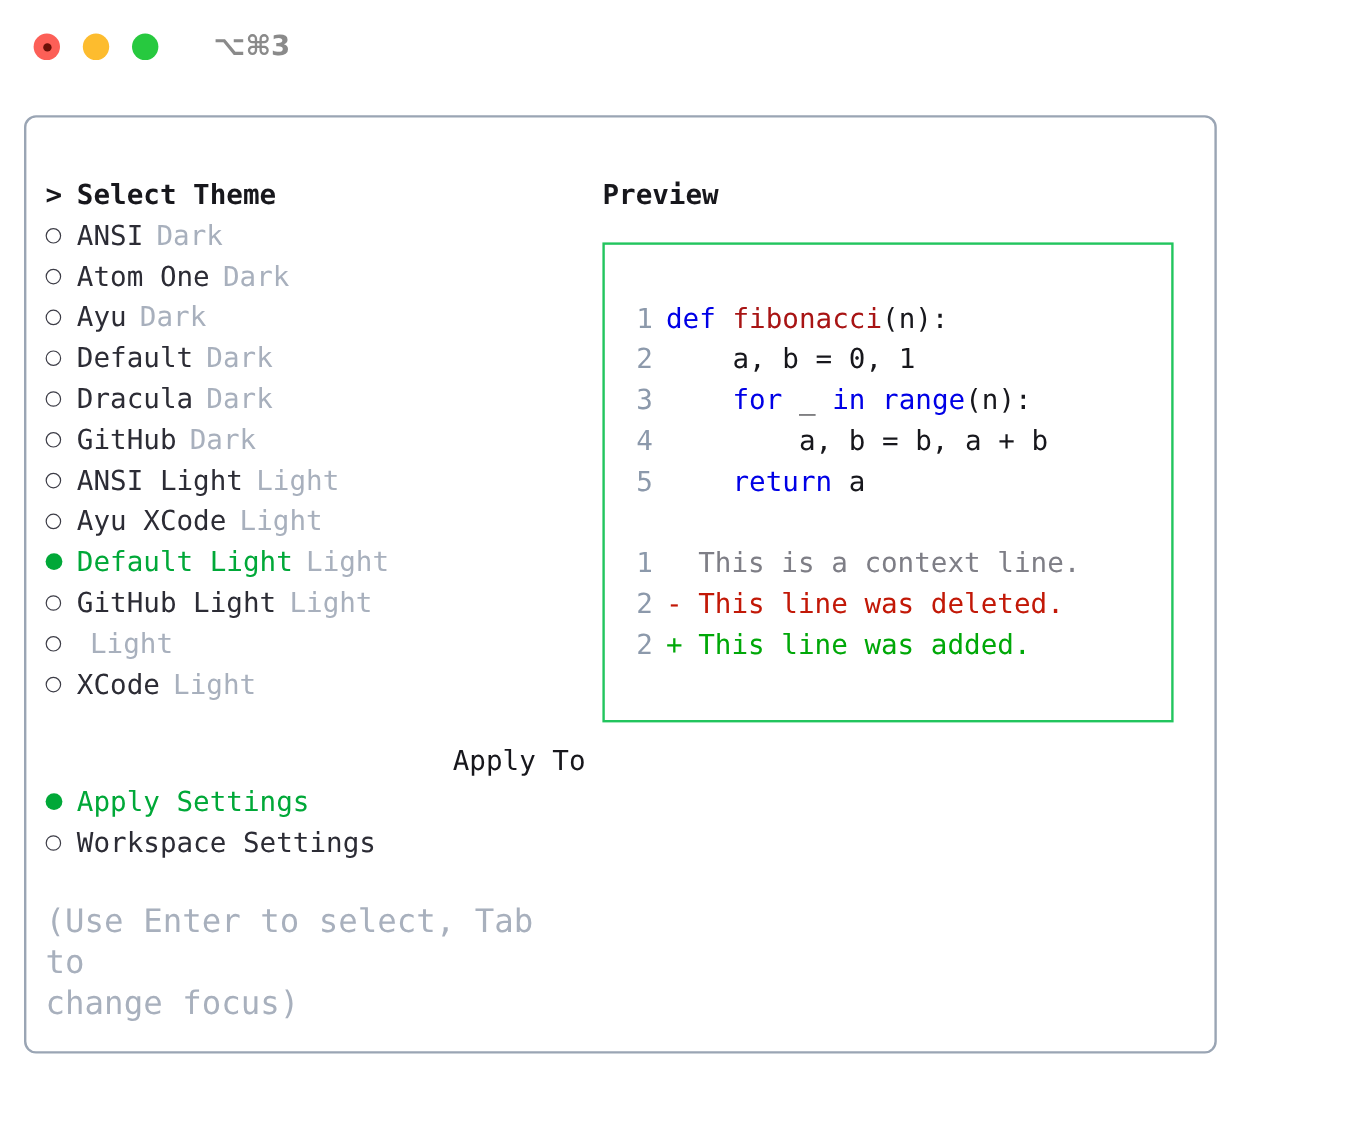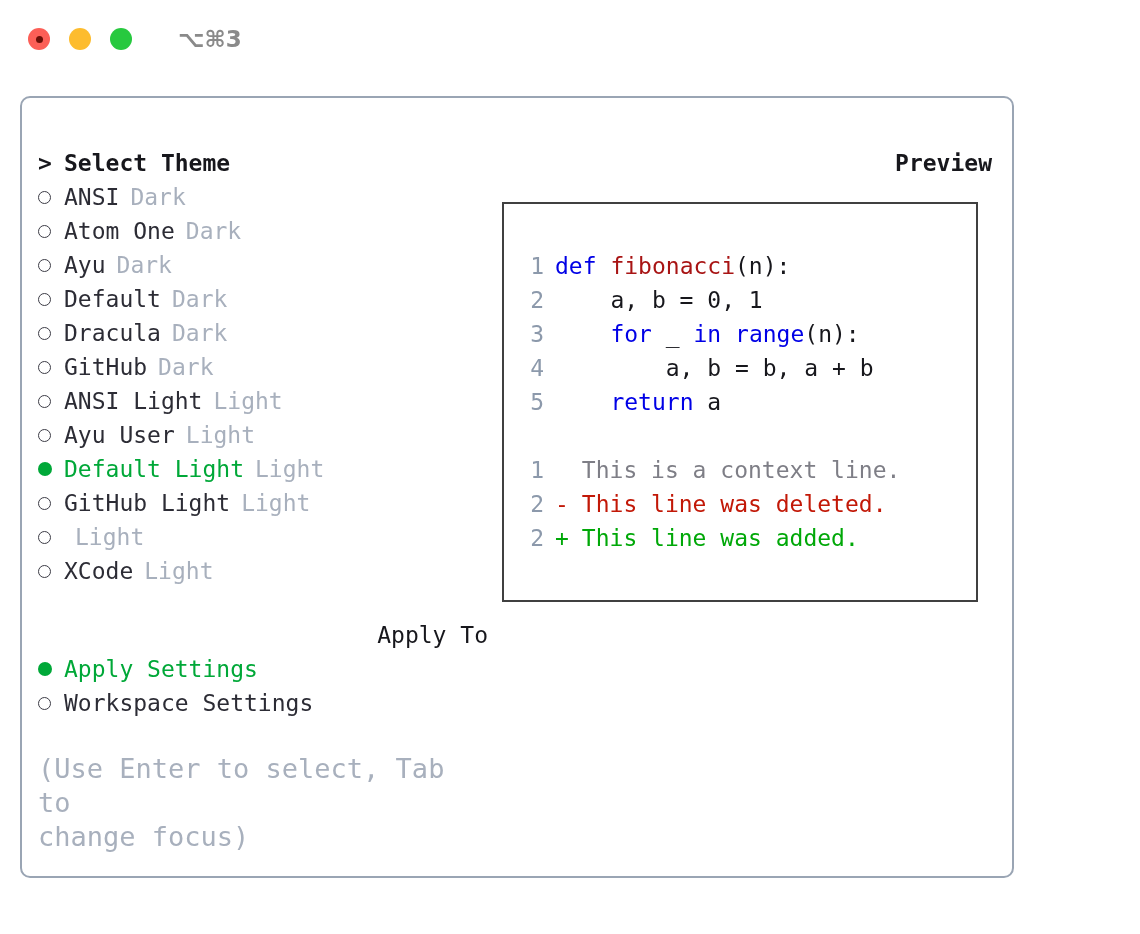--- a/index.html
+++ b/index.html
@@ -177,28 +177,27 @@
     position: absolute;
     left: 480px;
     top: 48px;
     width: 490px;
   }
   .preview-title {
     font-size: 23px;
     font-weight: 700;
     color: #17171c;
     line-height: 34px;
-    text-align: right;
   }
   .preview-box {
     margin-top: 22px;
     width: 476px;
     height: 400px;
     box-sizing: border-box;
-    border: 2px solid #404040;
+    border: 2px solid #22c55e;
     background: #ffffff;
     position: relative;
   }
   .code {
     position: absolute;
     left: 12px;
     top: 45px;
     font-size: 23px;
     line-height: 34px;
     white-space: pre;
@@ -245,21 +244,21 @@
         </div>
 
         <div id="theme-list">
             <div class="row"><span class="marker"><span class="hollow"></span></span><span class="item-label">ANSI</span><span class="item-tag">Dark</span></div>
             <div class="row"><span class="marker"><span class="hollow"></span></span><span class="item-label">Atom One</span><span class="item-tag">Dark</span></div>
             <div class="row"><span class="marker"><span class="hollow"></span></span><span class="item-label">Ayu</span><span class="item-tag">Dark</span></div>
             <div class="row"><span class="marker"><span class="hollow"></span></span><span class="item-label">Default</span><span class="item-tag">Dark</span></div>
             <div class="row"><span class="marker"><span class="hollow"></span></span><span class="item-label">Dracula</span><span class="item-tag">Dark</span></div>
             <div class="row"><span class="marker"><span class="hollow"></span></span><span class="item-label">GitHub</span><span class="item-tag">Dark</span></div>
             <div class="row"><span class="marker"><span class="hollow"></span></span><span class="item-label">ANSI Light</span><span class="item-tag">Light</span></div>
-            <div class="row"><span class="marker"><span class="hollow"></span></span><span class="item-label">Ayu User</span><span class="item-tag">Light</span></div>
+            <div class="row"><span class="marker"><span class="hollow"></span></span><span class="item-label">Ayu XCode</span><span class="item-tag">Light</span></div>
             <div class="row"><span class="marker"><span class="filled"></span></span><span class="item-label selected">Default Light</span><span class="item-tag">Light</span></div>
             <div class="row"><span class="marker"><span class="hollow"></span></span><span class="item-label">GitHub Light</span><span class="item-tag">Light</span></div>
             <div class="row"><span class="marker"><span class="hollow"></span></span><span class="item-tag">Light</span></div>
             <div class="row"><span class="marker"><span class="hollow"></span></span><span class="item-label">XCode</span><span class="item-tag">Light</span></div>
           </div>
 
         <div class="section-gap"></div>
 
         <div class="subheader">
           <span class="marker"></span>

